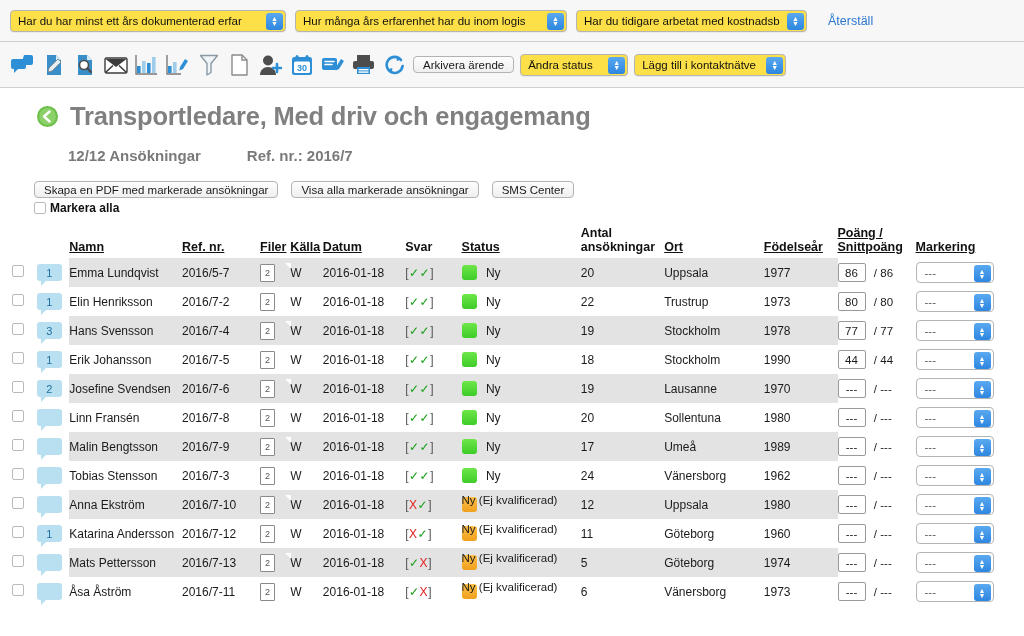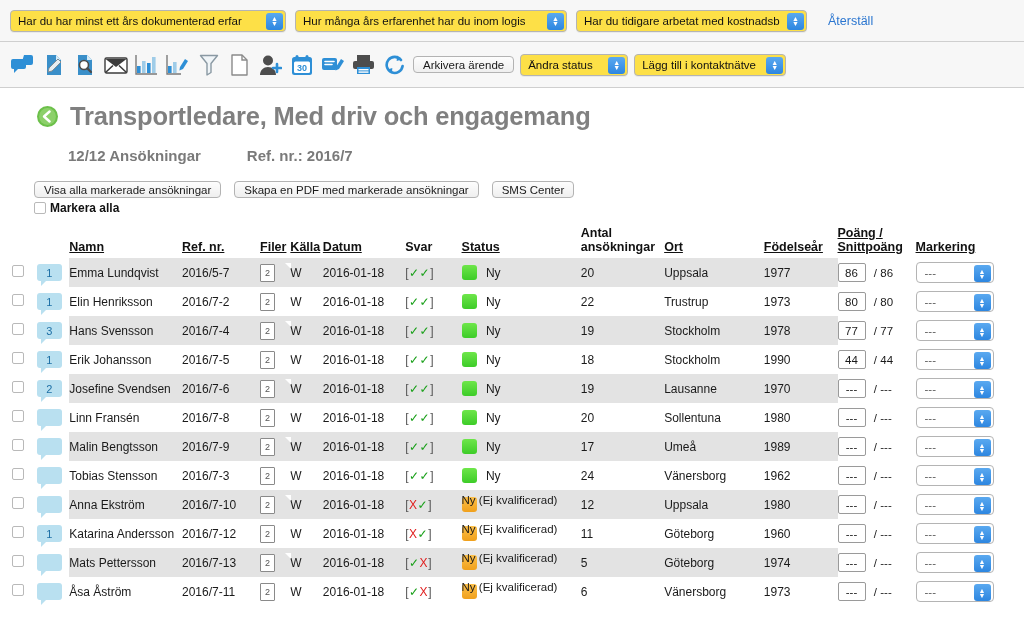--- a/index.html
+++ b/index.html
@@ -327,22 +327,22 @@
     </span>
     <h1 class="title">Transportledare, Med driv och engagemang</h1>
   </div>
 
   <div class="subrow">
     <span>12/12 Ansökningar</span>
     <span>Ref. nr.: 2016/7</span>
   </div>
 
   <div class="actionrow">
+    <button class="btn">Skapa en PDF med markerade ansökningar</button>
     <button class="btn">Visa alla markerade ansökningar</button>
-    <button class="btn">Skapa en PDF med markerade ansökningar</button>
     <button class="btn">SMS Center</button>
   </div>
 
   <div class="markall">
     <input type="checkbox" style="">
     <span class="lbl">Markera alla</span>
   </div>
 
   <table class="apps">
     <thead>

